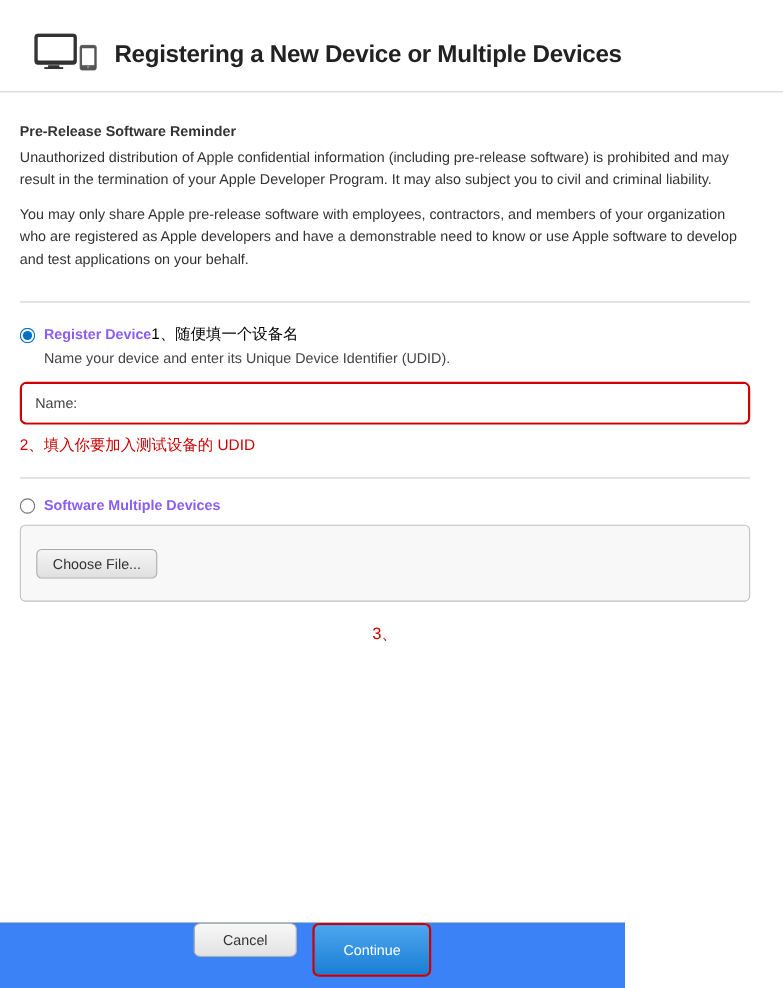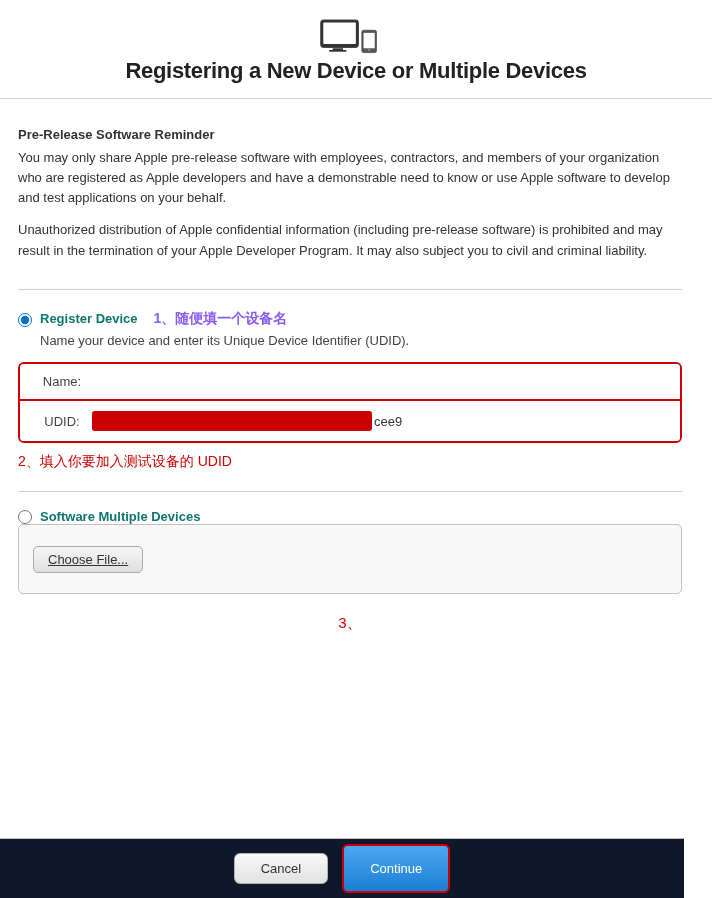--- a/index.html
+++ b/index.html
@@ -11,24 +11,23 @@
       width: 712px;
       min-height: 898px;
       position: relative;
       overflow-x: hidden;
     }
 
     
     .header {
       display: flex;
       align-items: center;
-      padding: 18px 30px 14px 30px;
+      padding: 29px 30px 14px 30px;
       border-bottom: 1px solid #d0d0d0;
       background: #fff;
-      flex-direction: column;
     }
     .header-icon {
       margin-right: 14px;
       display: flex;
       align-items: center;
     }
     .header-title {
       font-size: 22px;
       font-weight: bold;
       color: #222;
@@ -77,54 +76,52 @@
       margin-top: 2px;
       margin-right: 8px;
       accent-color: #0070c9;
       width: 14px;
       height: 14px;
       flex-shrink: 0;
     }
     .radio-label-title {
       font-weight: bold;
       font-size: 13px;
-      color: #0f766e;
+      color: #8b5cf6;
     }
     .radio-label-sub {
       font-size: 13px;
       color: #444;
       margin-top: 3px;
       margin-left: 22px;
       line-height: 1.5;
     }
 
     
     .annotation {
-      color: #8b5cf6;
+      color: #000000;
       font-size: 14px;
-      margin-left: 16px;
-      font-weight: bold;
+      font-weight: normal;
     }
 
     
     .form-fields {
       margin-top: 12px;
       margin-left: 0;
       border: 2px solid #cc0000;
       border-radius: 6px;
       overflow: hidden;
       background: #fff;
     }
     .form-row {
       display: flex;
       align-items: center;
       padding: 10px 12px;
       border-bottom: 2px solid #cc0000;
       background: #fff;
-      text-align: center;
     }
     .form-row:last-child {
       border-bottom: none;
     }
     .form-label {
       font-size: 13px;
       color: #444;
       width: 60px;
       flex-shrink: 0;
     }
@@ -158,25 +155,25 @@
       border: none;
       border-top: 1px solid #d0d0d0;
       margin: 10px 0 16px 0;
     }
 
     
     .upload-area {
       border: 1px solid #c0c0c0;
       border-radius: 5px;
       padding: 20px 14px;
+      margin-top: 10px;
       background: #f8f8f8;
       min-height: 70px;
       display: flex;
       align-items: center;
-      text-decoration: underline;
     }
     .choose-file-btn {
       background: linear-gradient(to bottom, #f5f5f5, #e0e0e0);
       border: 1px solid #aaa;
       border-radius: 5px;
       padding: 5px 14px;
       font-size: 13px;
       color: #333;
       cursor: pointer;
     }
@@ -195,26 +192,26 @@
       color: #cc0000;
       font-size: 15px;
       margin-top: 20px;
     }
 
     
     .footer-bar {
       position: fixed;
       bottom: 0;
       left: 0;
-      width: 684px;
+      width: 568px;
       height: 60px;
-      background: #0f172a;
+      background: #3b82f6;
       border-top: 1px solid #c0c0c0;
       display: flex;
-      align-items: center;
+      align-items: flex-start;
       justify-content: center;
       gap: 14px;
       z-index: 100;
     }
     .footer-cancel-btn {
       background: linear-gradient(to bottom, #f8f8f8, #e2e2e2);
       border: 1px solid #b0b0b0;
       border-radius: 6px;
       padding: 7px 26px;
       font-size: 13px;
@@ -257,47 +254,40 @@
       <circle cx="58.5" cy="37" r="1.5" fill="#888"></circle>
     </svg>
   </div>
   <h1 class="header-title">Registering a New Device or Multiple Devices</h1>
 </div>
 
 <div class="content">
 
   <div class="reminder-section">
     <div class="reminder-title">Pre-Release Software Reminder</div>
+    <p class="reminder-text">Unauthorized distribution of Apple confidential information (including pre-release software) is prohibited and may result in the termination of your Apple Developer Program. It may also subject you to civil and criminal liability.</p>
     <p class="reminder-text">You may only share Apple pre-release software with employees, contractors, and members of your organization who are registered as Apple developers and have a demonstrable need to know or use Apple software to develop and test applications on your behalf.</p>
-    <p class="reminder-text">Unauthorized distribution of Apple confidential information (including pre-release software) is prohibited and may result in the termination of your Apple Developer Program. It may also subject you to civil and criminal liability.</p>
   </div>
 
   <hr class="divider">
 
   <div class="radio-section">
     <div class="radio-header-row">
       <input type="radio" name="register-type" class="radio-input" checked="" style="">
       <span class="radio-label-title">Register Device</span>
       <span class="annotation">1、随便填一个设备名</span>
     </div>
     <div class="radio-label-sub">Name your device and enter its Unique Device Identifier (UDID).</div>
 
     <div class="form-fields">
 
       <div class="form-row">
         <span class="form-label">Name:</span>
       </div>
 
-      <div class="form-row">
-        <span class="form-label">UDID:</span>
-        <div class="form-input-wrapper">
-          <span class="input-redact" style="width:280px;"></span>
-          <span class="input-suffix">cee9</span>
-        </div>
-      </div>
     </div>
 
     <div class="sub-annotation">2、填入你要加入测试设备的 UDID</div>
   </div>
 
   <hr class="section-divider">
 
   <div class="radio-section">
     <div class="radio-header-row">
       <input type="radio" name="register-type" class="radio-input" style="">

